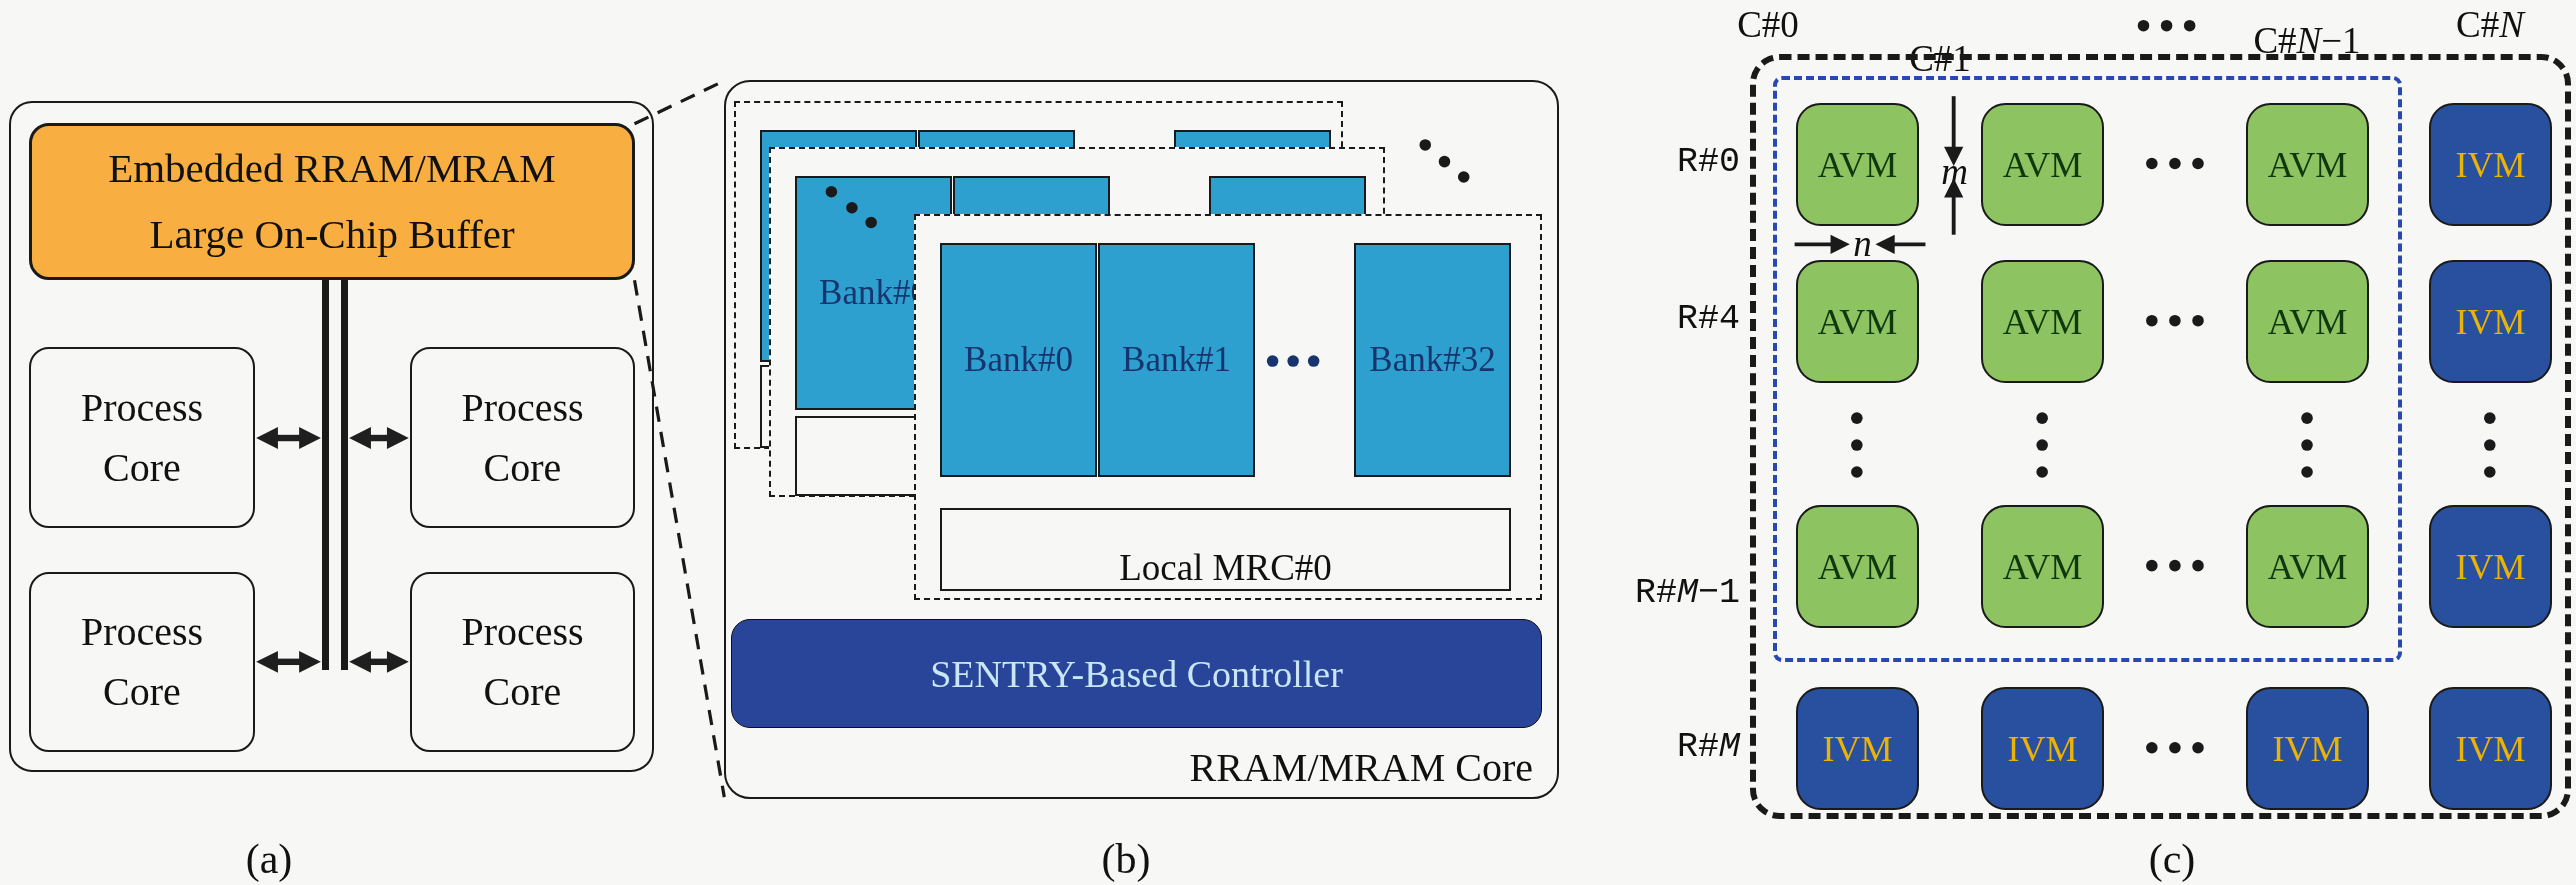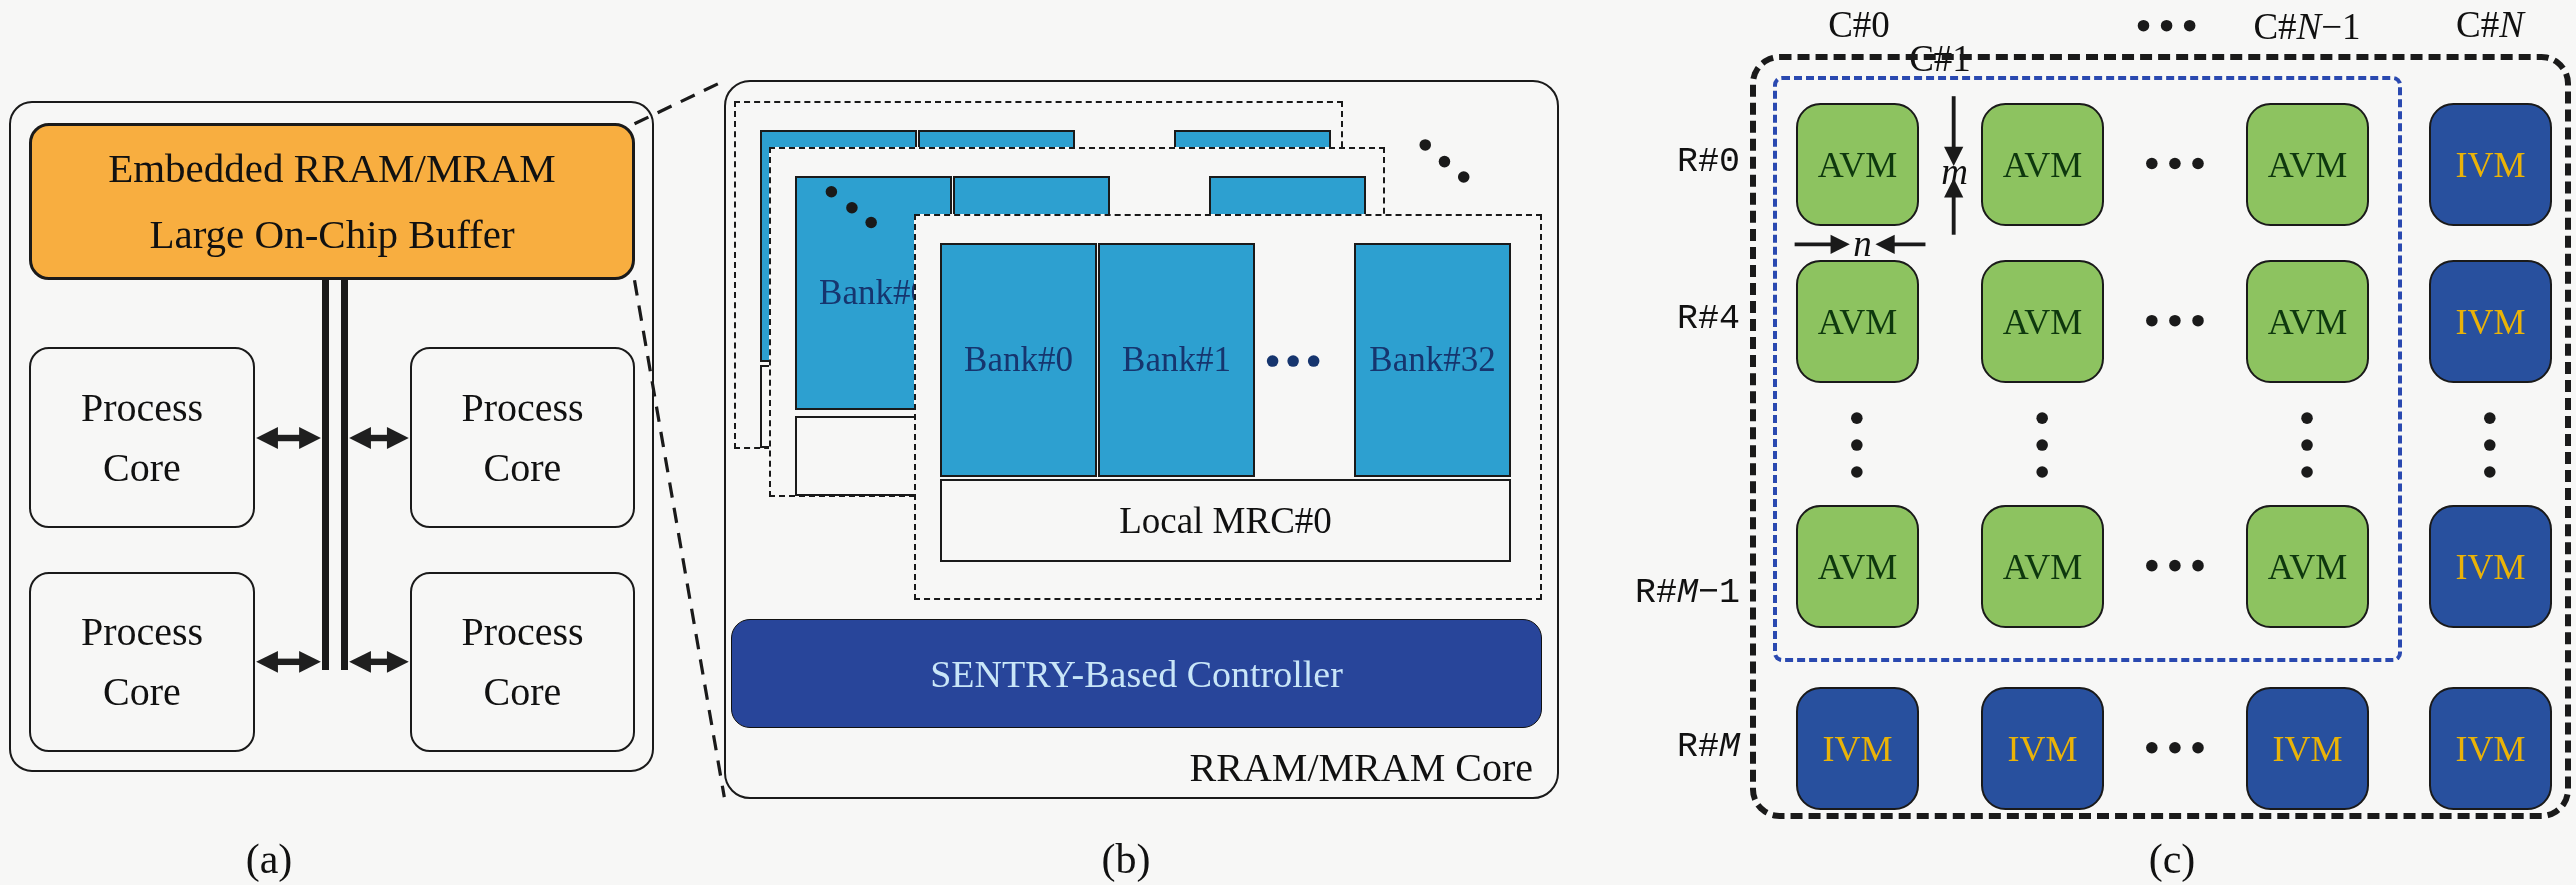--- a/index.html
+++ b/index.html
@@ -110,41 +110,41 @@
         <span>#0</span>
     </div>
     <div class="bank" style="left:182px;top:27px;height:234px;">
       <span>Bank</span>
         <span>#1</span>
     </div>
     <div class="bank" style="left:438px;top:27px;height:234px;">
       <span>Bank</span>
         <span>#32</span>
     </div>
-    <div class="mrc" style="left:24px;top:263px;">
+    <div class="mrc" style="left:24px;top:292px;align-items:flex-end;">
       <span>Local MRC#0</span>
     </div>
   </div>
 
   <div class="sentry" style="left:731px;top:619px;width:811px;height:109px;z-index:5;">
     <span>SENTRY-Based Controller</span>
   </div>
 
   <div class="rramcore" style="left:962px;top:744px;width:571px;z-index:5;">
     <span>RRAM/MRAM Core</span>
   </div>
 
   <div class="caption" style="left:1030px;top:834px;">(b)</div>
 
   <div class="cdash-outer" style="left:1750px;top:54px;width:821px;height:765px;z-index:1;"></div>
   <div class="cdash-inner" style="left:1773px;top:76px;width:629px;height:586px;z-index:2;"></div>
 
-  <div class="clabel" style="left:1769px;top:0px;"><span>C#0</span></div>
+  <div class="clabel" style="left:1678px;top:0px;"><span>C#0</span></div>
   <div class="clabel" style="left:1850px;top:0px;margin-top:34px;"><span>C#1</span></div>
-  <div class="clabel" style="left:2217px;top:2px;">
+  <div class="clabel" style="left:2217px;top:16px;">
     <span>C#</span><i>N</i><span>−1</span>
   </div>
   <div class="clabel" style="left:2400px;top:0px;">
     <span>C#</span><i>N</i>
   </div>
 
   <div class="rlabel" style="left:1573px;top:137px;"><span>R#0</span></div>
   <div class="rlabel" style="left:1573px;top:294px;"><span>R#4</span></div>
   <div class="rlabel" style="left:1573px;top:568px;">
     <span>R#</span><i>M</i><span>−1</span>

